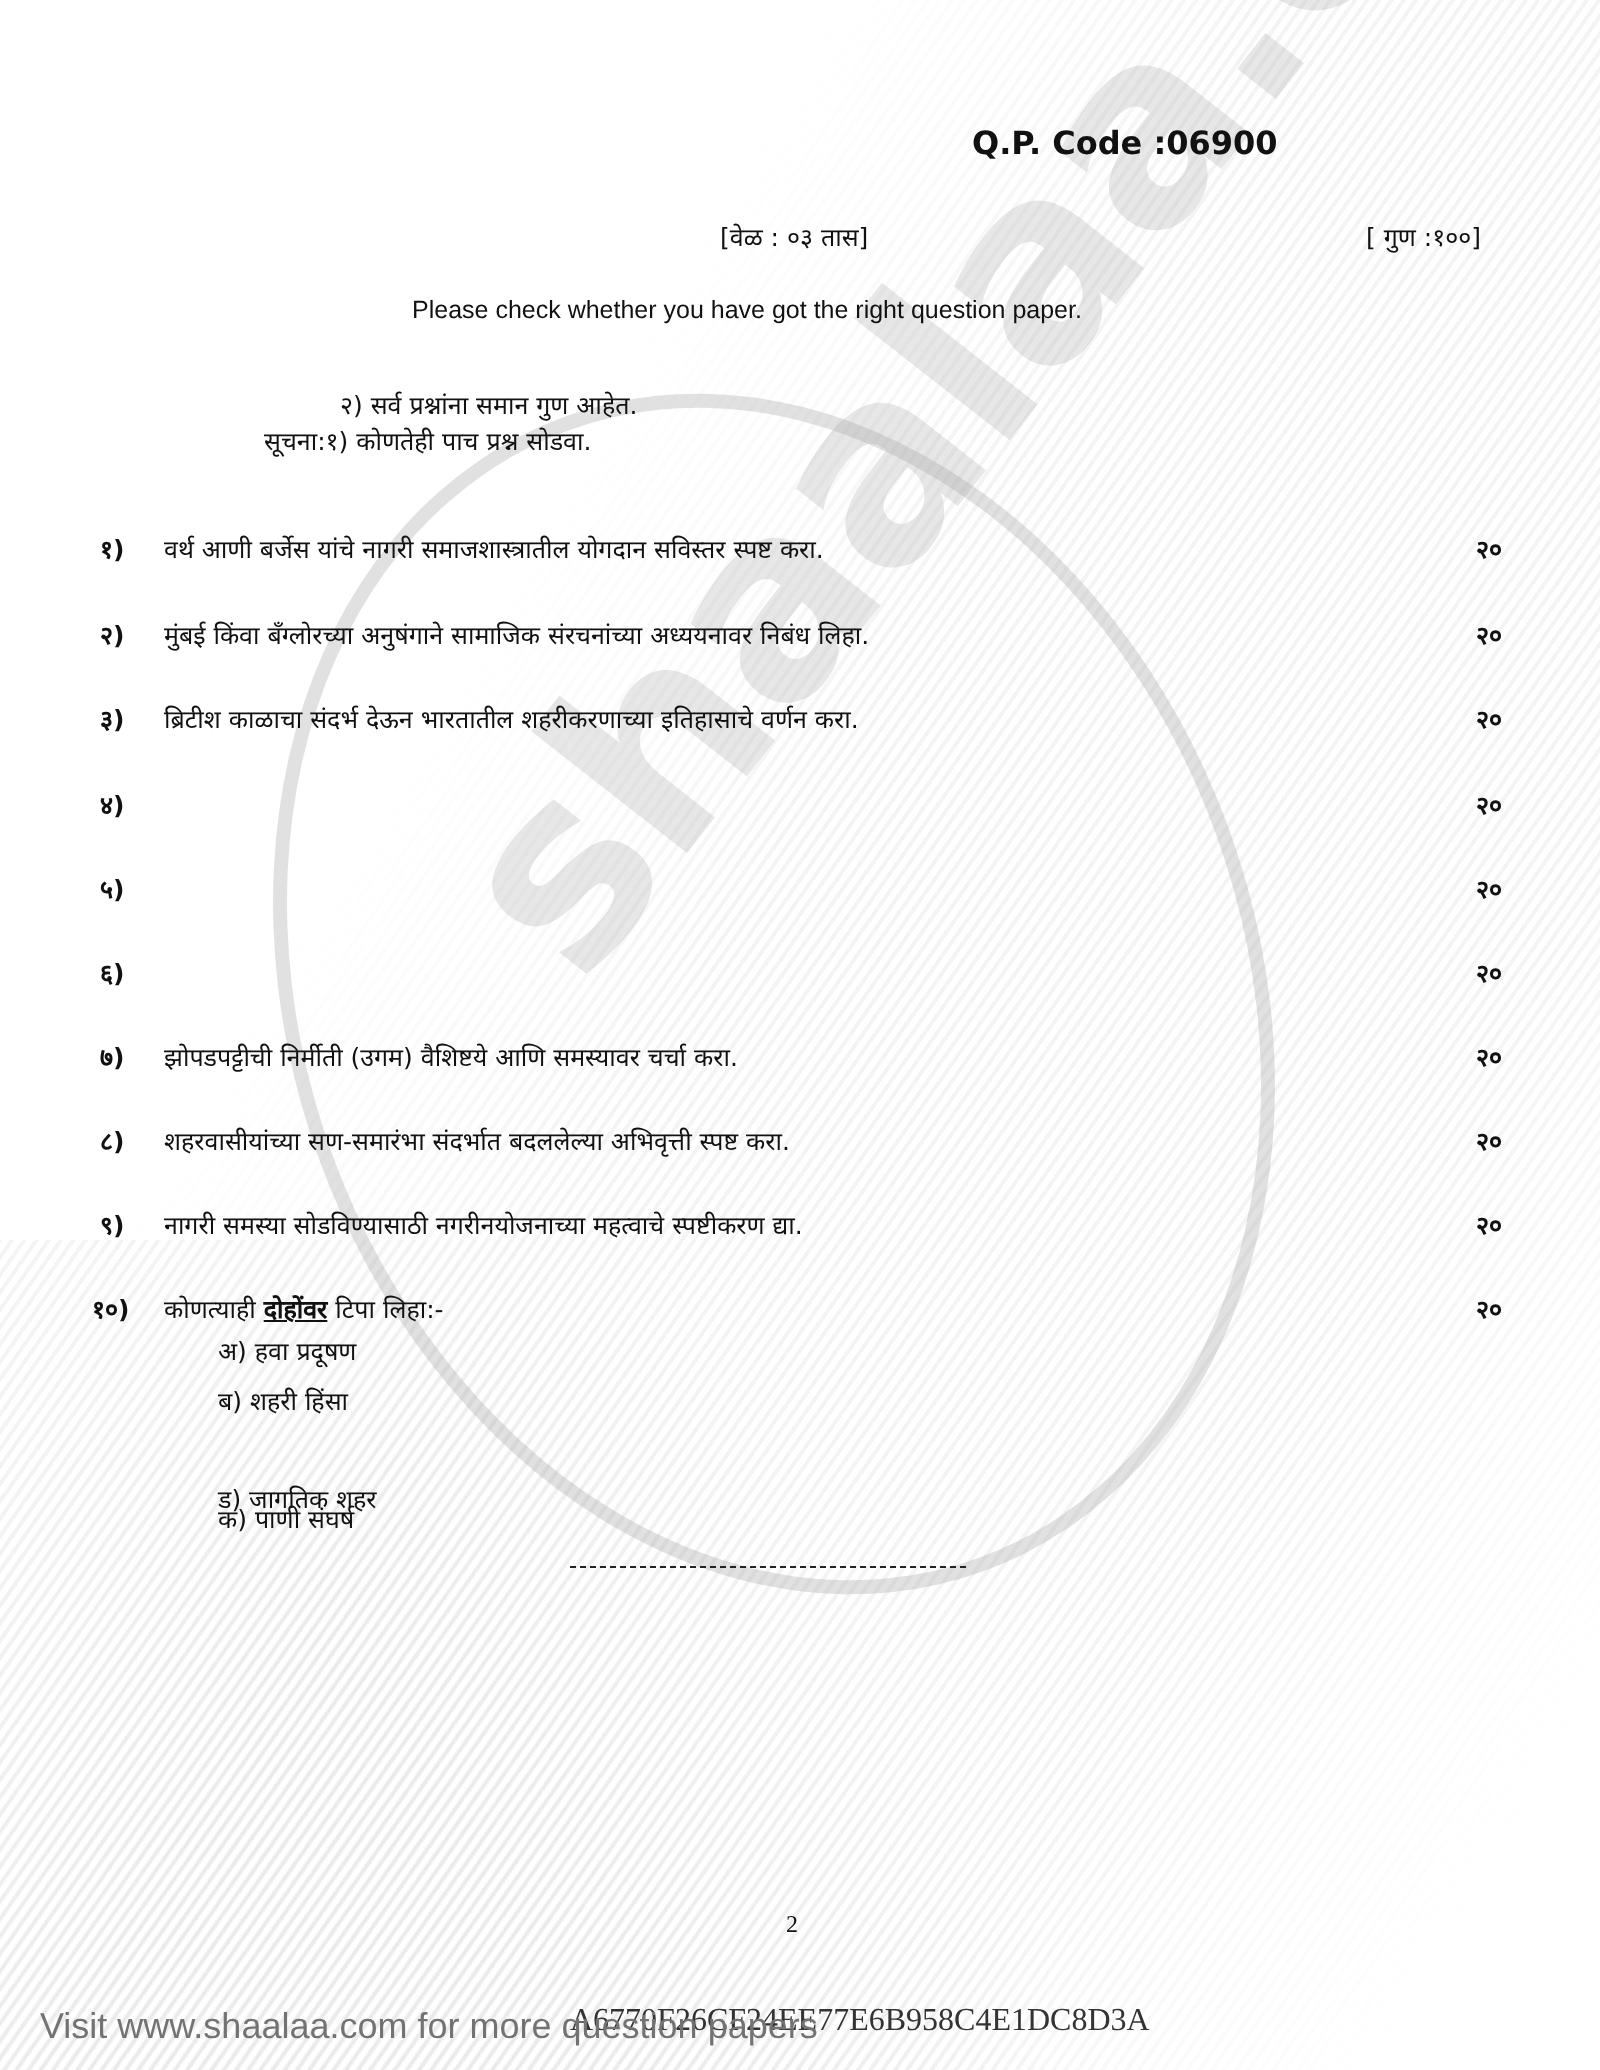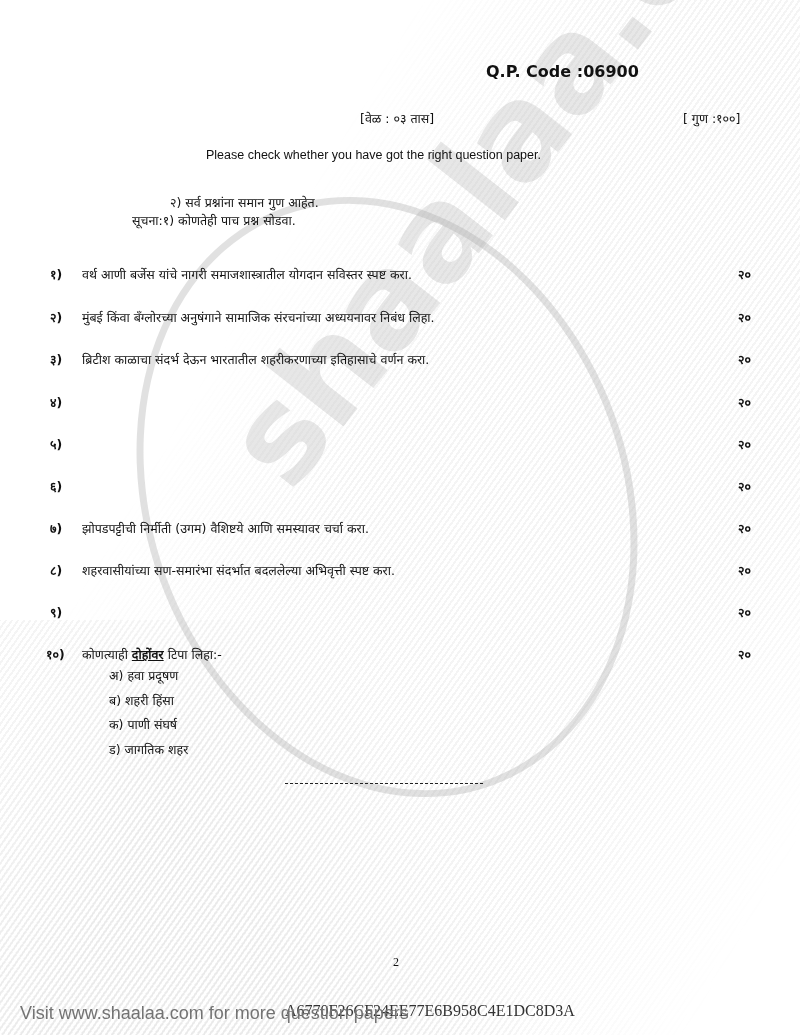--- a/index.html
+++ b/index.html
@@ -102,31 +102,32 @@
     <span class="q-text">झोपडपट्टीची निर्मीती (उगम) वैशिष्टये आणि समस्यावर चर्चा करा.</span>
     <span class="q-marks">२०</span>
   </div>
   <div class="q-row" style="top:562px">
     <span class="q-num">८)</span>
     <span class="q-text">शहरवासीयांच्या सण-समारंभा संदर्भात बदललेल्या अभिवृत्ती स्पष्ट करा.</span>
     <span class="q-marks">२०</span>
   </div>
   <div class="q-row" style="top:604px">
     <span class="q-num">९)</span>
+    <span class="q-text">नागरी समस्या सोडविण्यासाठी नगरीनयोजनाच्या महत्वाचे स्पष्टीकरण द्या.</span>
     <span class="q-marks">२०</span>
   </div>
   <div class="q-row" style="top:646px">
     <span class="q-num" style="left:46px">१०)</span>
     <span class="q-text"><span>कोणत्याही </span><b class="bold">दोहोंवर</b><span> टिपा लिहा:-</span></span>
     <span class="q-marks">२०</span>
   </div>
   <div>
     <div class="sub-opt" style="top:667px">अ) हवा प्रदूषण</div>
     <div class="sub-opt" style="top:692px">ब) शहरी हिंसा</div>
-    <div class="sub-opt" style="top:716px">क) पाणी संघर्ष</div>
+    <div class="sub-opt" style="top:751px">क) पाणी संघर्ष</div>
     <div class="sub-opt" style="top:741px">ड) जागतिक शहर</div>
   </div>
 </div>
 
 <div class="abs divider"></div>
 
 <div class="abs page-num">2</div>
 <div class="abs footer-code">A6770F26CF24EE77E6B958C4E1DC8D3A</div>
 <div class="abs footer-link">Visit www.shaalaa.com for more question papers</div>
 

